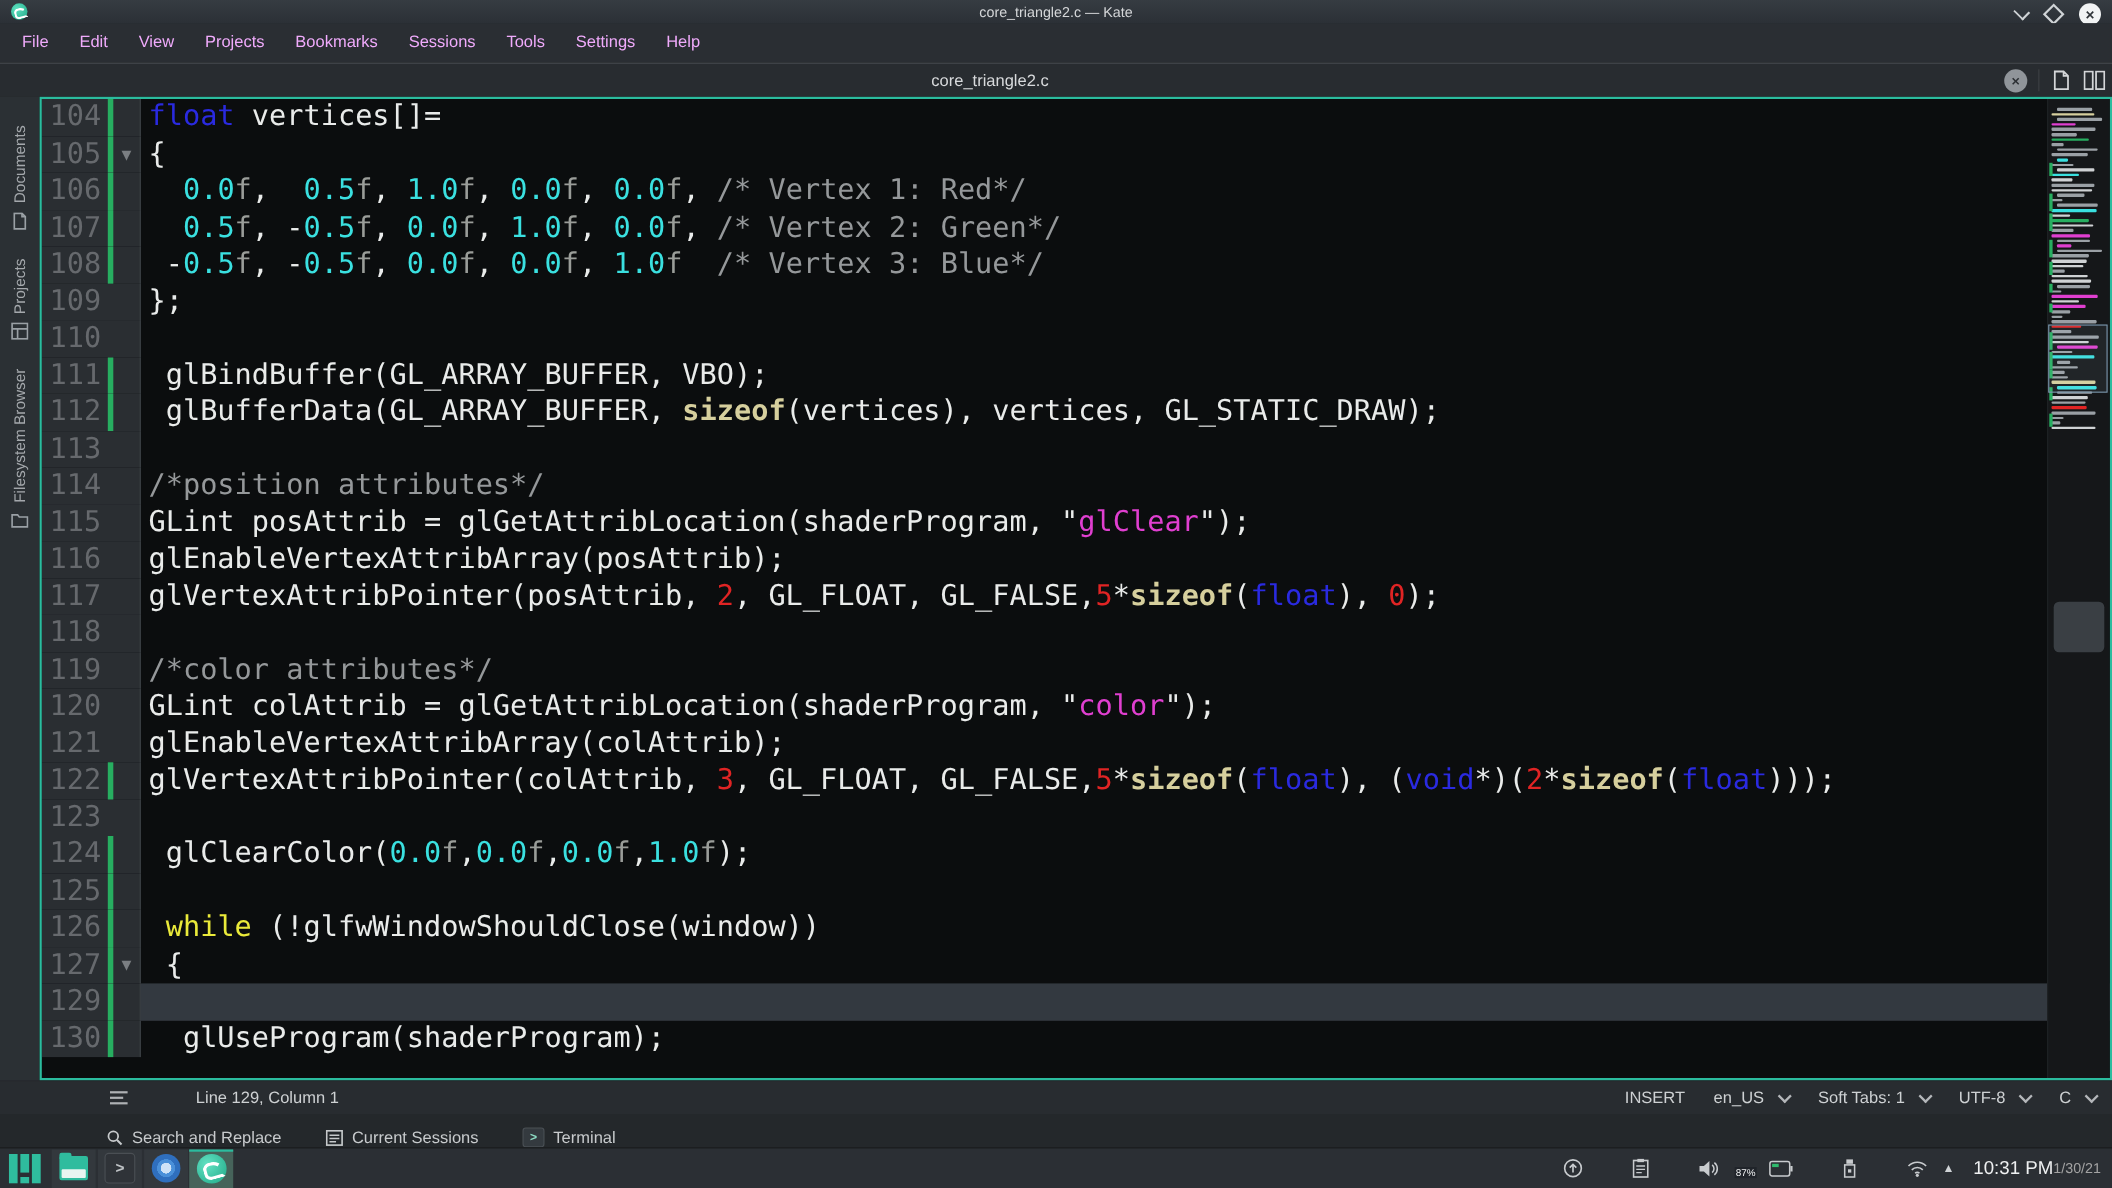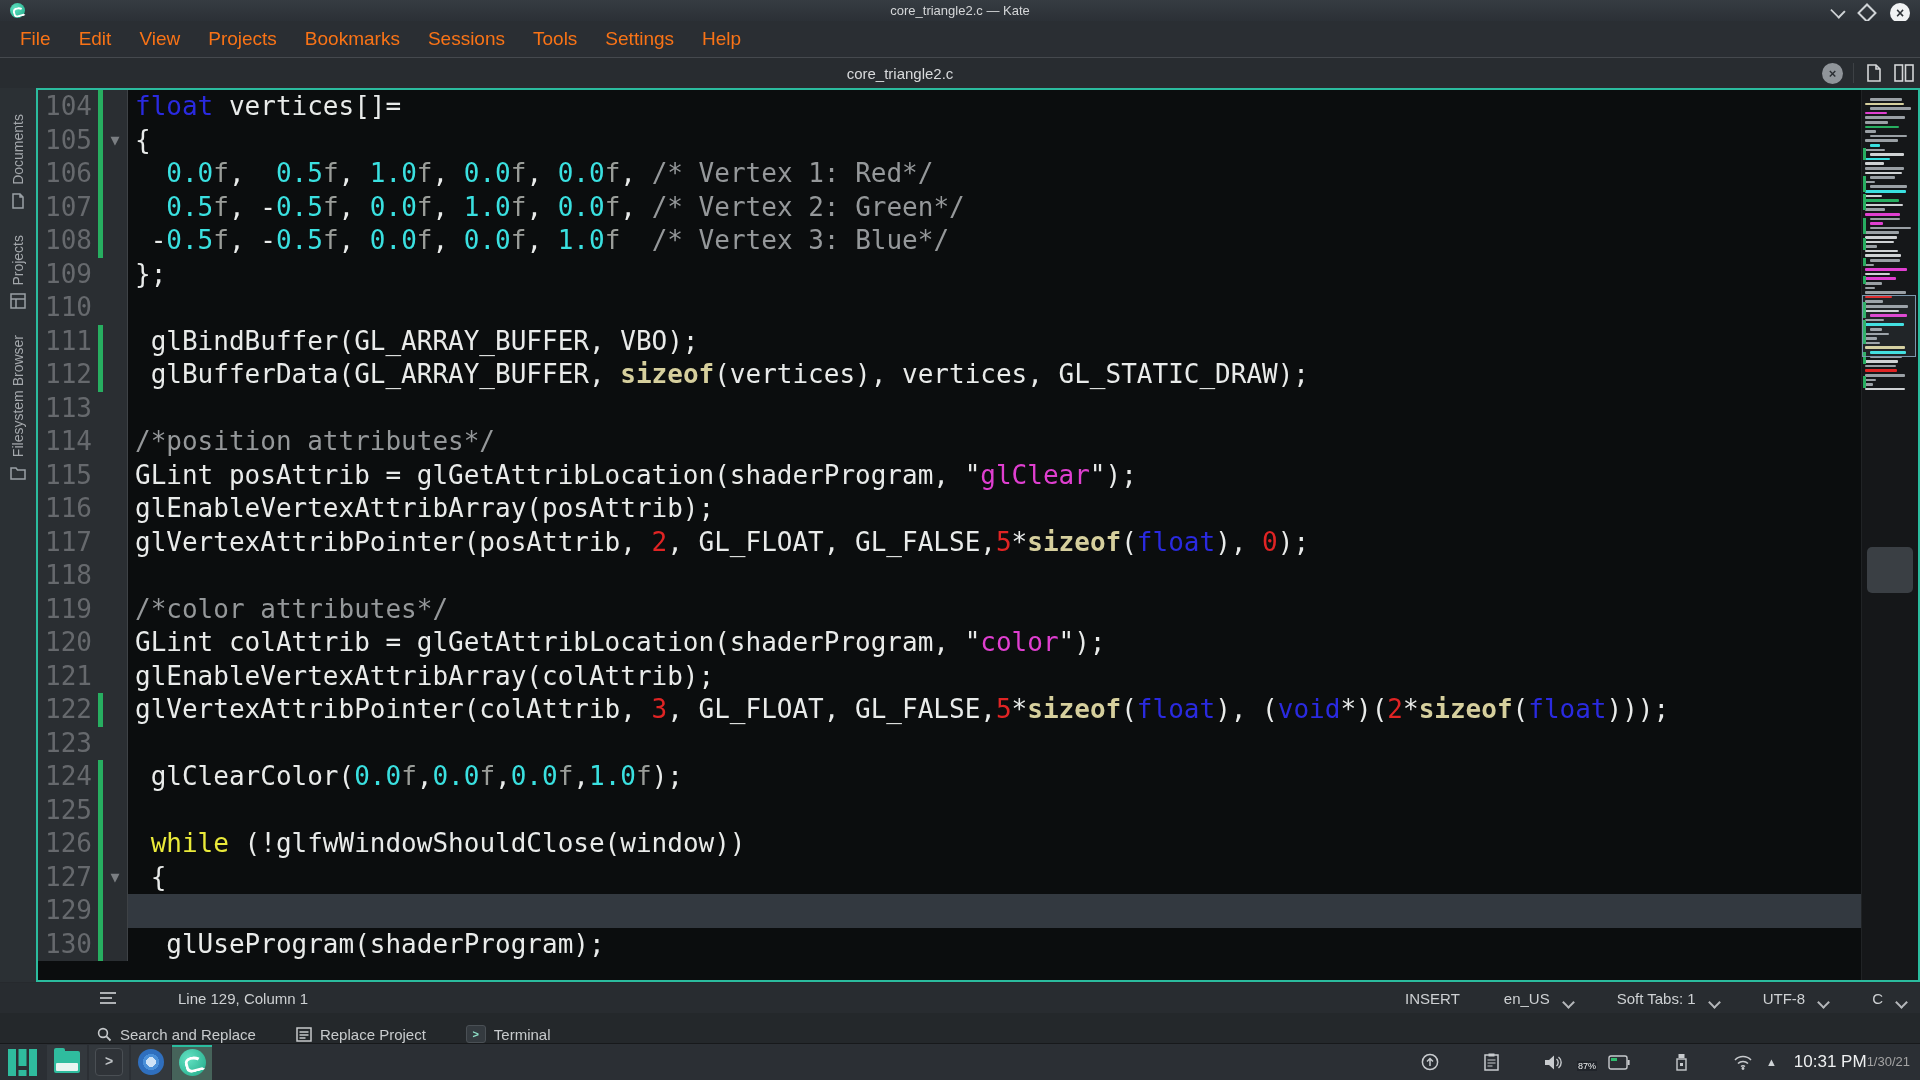--- a/index.html
+++ b/index.html
@@ -17,21 +17,21 @@
   .winctl{position:absolute;right:10px;top:0;height:26px;display:flex;align-items:center;gap:16px;}
   .wc-min{width:10px;height:10px;border-right:2px solid #cfd3d6;border-bottom:2px solid #cfd3d6;
     transform:rotate(45deg) scale(1,.8);margin-top:-4px;}
   .wc-max{width:10px;height:10px;border:2px solid #cfd3d6;transform:rotate(45deg);}
   .wc-close{width:20px;height:20px;border-radius:50%;background:#f1f3f4;color:#2e3338;
     font-size:14px;font-weight:bold;line-height:20px;text-align:center;}
 
   
   .menubar{position:absolute;left:0;top:21px;width:1920px;height:36px;background:#2a2e33;
     display:flex;align-items:center;padding-left:6px;box-sizing:border-box;}
-  .menu-item{padding:0 14px;font-size:19px;color:#f97316;line-height:36px;}
+  .menu-item{padding:0 14px;font-size:15px;color:#f0abfc;line-height:36px;}
 
   
   .tabbar{position:absolute;left:0;top:57px;width:1920px;height:31px;background:#282c30;
     border-top:1px solid #45494e;box-sizing:border-box;}
   .tab-title{position:absolute;left:0;right:120px;top:0;bottom:0;display:flex;align-items:center;
     justify-content:center;font-size:15px;color:#d8dadc;}
   .tab-icons{position:absolute;right:2px;top:0;height:30px;display:flex;align-items:center;gap:10px;padding-right:4px;}
   .tab-close{width:21px;height:21px;border-radius:50%;background:#90959a;color:#2b2f33;font-weight:bold;
     font-size:13px;line-height:21px;text-align:center;}
   .tab-sep{width:1px;height:20px;background:#3d4145;}
@@ -69,21 +69,21 @@
   .mm-tick{position:absolute;left:1px;width:3px;background:var(--modified);}
   .mm-viewport{position:absolute;left:0;width:54px;top:205px;height:62px;
     border:1px solid #7b97ad;background:rgba(200,220,240,0.07);box-sizing:border-box;}
   .mm-thumb{position:absolute;left:5px;right:5px;top:457px;height:46px;background:#3a3f44;border-radius:5px;}
 
   
   .statusbar{position:absolute;left:0;top:983px;width:1920px;height:30px;background:#282c30;
     display:flex;align-items:center;font-size:15px;color:#ced1d3;box-sizing:border-box;}
   .sb-left{display:flex;align-items:center;margin-left:100px;gap:62px;}
   .sb-right{margin-left:auto;display:flex;align-items:center;gap:26px;padding-right:14px;}
-  .sb-field{display:flex;align-items:flex-end;gap:14px;margin-left:18px;}
+  .sb-field{display:flex;align-items:center;gap:14px;}
   .caret{width:7px;height:7px;border-right:2px solid #b4b7ba;border-bottom:2px solid #b4b7ba;
     transform:rotate(45deg);margin-top:-4px;}
   .lines-icon div{width:16px;height:2px;background:#aeb1b4;margin:3px 0;}
   .lines-icon div:nth-child(2){width:12px;}
 
   
   .toolbar{position:absolute;left:0;top:1013px;width:1920px;height:30px;background:#24282b;
     display:flex;align-items:flex-end;font-size:15px;color:#c8cbcd;}
   .tool-item{display:flex;align-items:center;gap:8px;margin-left:40px;}
   .tool-item:first-child{margin-left:97px;}
@@ -531,21 +531,21 @@
       </span>
       <span>Search and Replace</span>
     </span>
     <span class="tool-item">
       <span>
         <svg width="16" height="15" viewBox="0 0 16 15">
             <rect x="1" y="1" width="14" height="13" fill="none" stroke="#c6c9cb" stroke-width="1.5"></rect>
             <path d="M3.5 5 h9 M3.5 8 h9 M3.5 11 h6" stroke="#c6c9cb" stroke-width="1.3"></path>
           </svg>
       </span>
-      <span>Replace Project</span>
+      <span>Current Sessions</span>
     </span>
     <span class="tool-item">
       <span class="term-badge">&gt;</span>
       <span>Terminal</span>
     </span>
   </div>
 
   <div class="taskbar">
     <span class="tb-launcher">
       <svg width="30" height="27" viewBox="0 0 30 27">

